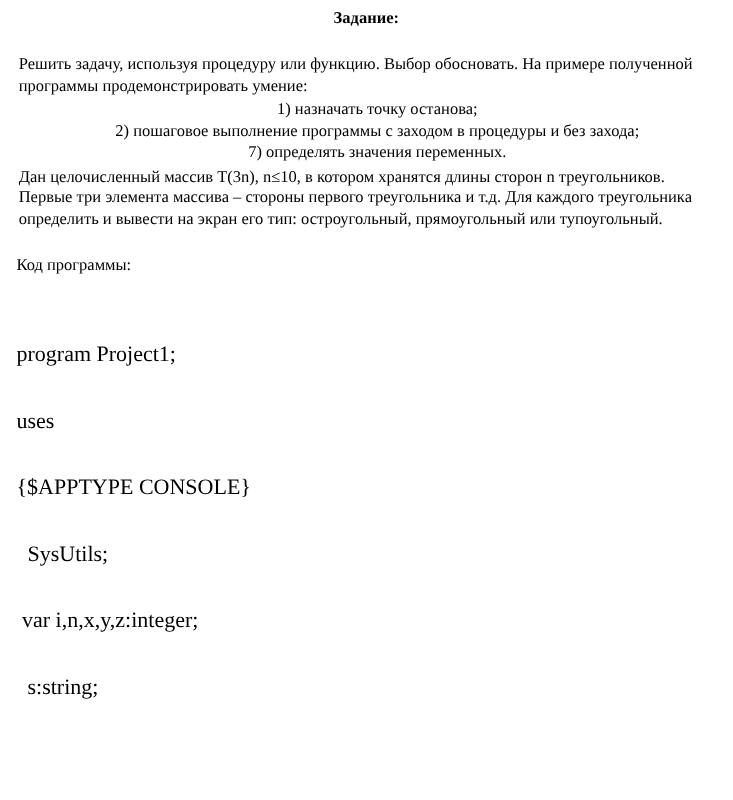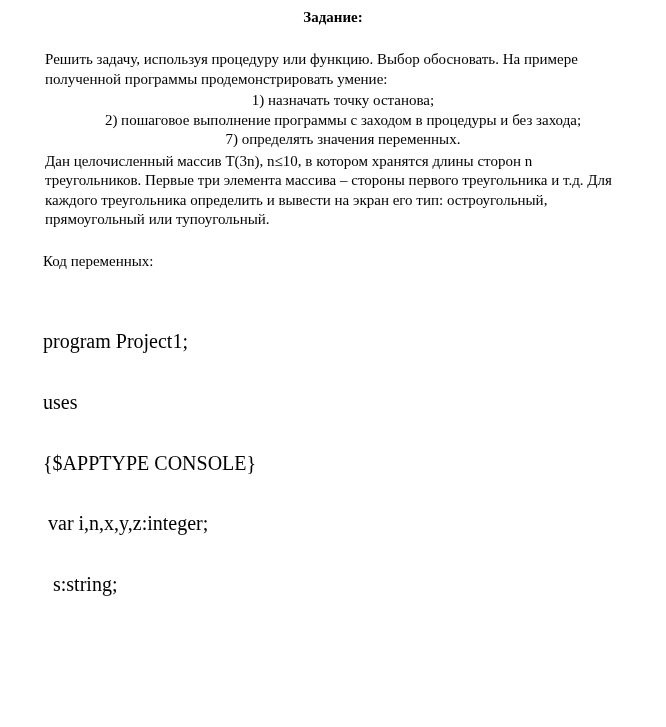--- a/index.html
+++ b/index.html
@@ -12,21 +12,21 @@
     height: 727px;
     font-family: "Liberation Serif", "DejaVu Serif", serif;
     color: #000000;
     overflow: hidden;
   }
   .page {
     width: 666px;
     height: 727px;
     position: relative;
     box-sizing: border-box;
-    padding: 0 43px;
+    padding: 0 15px;
   }
   .doc-title {
     text-align: center;
     font-weight: bold;
     font-size: 15px;
     line-height: 18px;
     margin: 0;
     padding-top: 8px;
   }
   .spacer-1 { height: 22px; }
@@ -81,28 +81,29 @@
   <ul class="task-list">
     <li>1)  назначать точку останова;</li>
     <li>2)  пошаговое выполнение программы с заходом в процедуры и без захода;</li>
     <li>7)  определять значения переменных.</li>
   </ul>
 
   <p class="para">Дан целочисленный массив T(3n), n≤10, в котором хранятся длины сторон n треугольников. Первые три элемента массива – стороны первого треугольника и т.д. Для каждого треугольника определить и вывести на экран его тип: остроугольный, прямоугольный или тупоугольный.</p>
 
   <div class="spacer-2"></div>
 
-  <p class="code-heading">Код переменных:</p>
+  <p class="code-heading">Код программы:</p>
 
   <div class="spacer-3"></div>
 
   <div class="code-block">
     <div class="code-line">program Project1;</div>
     <div class="code-line">uses</div>
     <div class="code-line">{$APPTYPE CONSOLE}</div>
+    <div class="code-line">  SysUtils;</div>
     <div class="code-line"> var i,n,x,y,z:integer;</div>
     <div class="code-line">  s:string;</div>
     
     
     
     
     
     
     
     

